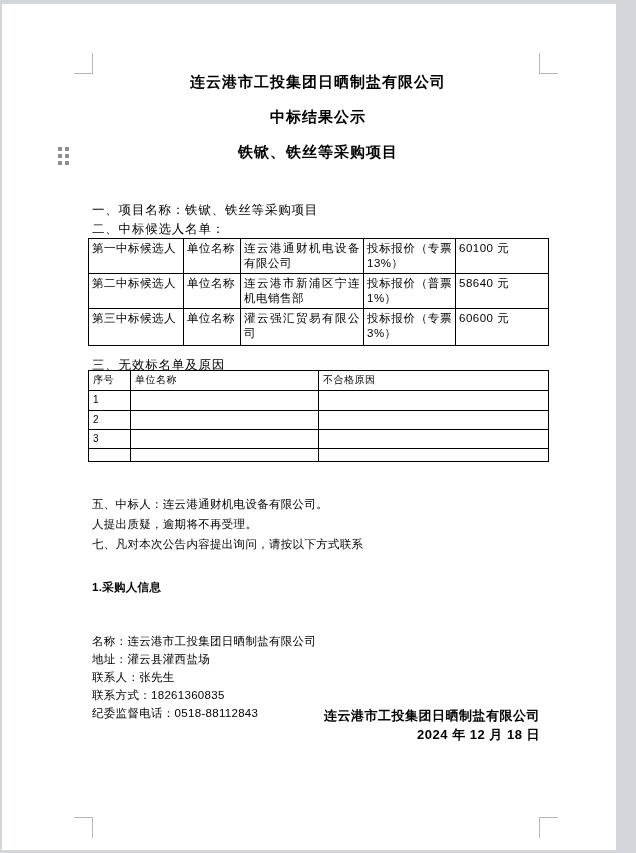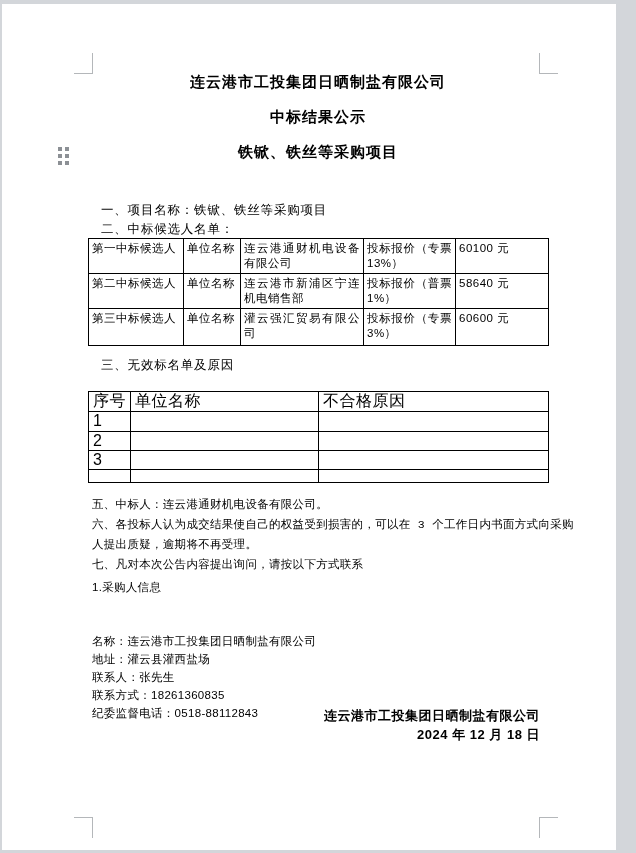--- a/index.html
+++ b/index.html
@@ -4,35 +4,35 @@
 <style>
   html,body{margin:0;padding:0;}
   body{width:636px;height:853px;background:#d3d6da;font-family:"Liberation Sans",sans-serif;color:#000;}
   .stage{position:relative;width:616px;height:853px;overflow:hidden;}
   .paper{position:absolute;left:2px;top:4px;width:632px;height:846px;background:#fff;}
   .abs{position:absolute;}
   
   .titles{left:0;top:64px;width:636px;text-align:center;font-size:15px;font-weight:bold;
           line-height:35px;letter-spacing:1px;}
   
-  .sec{left:92px;font-size:12.5px;letter-spacing:0.8px;line-height:19px;white-space:nowrap;margin-left:9px;}
+  .sec{left:92px;font-size:12.5px;letter-spacing:0.8px;line-height:19px;white-space:nowrap;}
   #sec1{top:201px}
   #sec2{top:220px}
   #sec3{top:356px}
   
   table{position:absolute;left:88px;border-collapse:collapse;table-layout:fixed;width:460px;}
   td{border:1px solid #000;vertical-align:top;overflow:hidden;}
   .t1{top:238px;font-size:11.5px;letter-spacing:0.5px;border-radius:25px;}
   .t1 td{padding:2px 3px;line-height:15px;}
   .t1 .c3,.t1 .c4{text-align:justify;}
-  .t2{top:391px;font-size:16px;letter-spacing:0.5px;}
+  .t2{top:370px;font-size:10px;letter-spacing:0.5px;}
   .t2 td{padding:1px 4px;line-height:15px;}
   
   .blockA{left:92px;top:495px;font-size:11.5px;line-height:20px;letter-spacing:0.3px;white-space:nowrap;font-family:Liberation Mono, monospace;}
-  .buyerinfo{left:92px;top:578px;font-size:11.5px;line-height:18px;letter-spacing:0.3px;white-space:nowrap;}
+  .buyerinfo{left:92px;top:578px;font-size:11.5px;line-height:18px;letter-spacing:0.3px;white-space:nowrap;font-weight:bold;}
   .contact{left:92px;top:594px;font-size:11.5px;line-height:18px;letter-spacing:0.3px;white-space:nowrap;margin-top:38px;}
   .signature{left:92px;top:707px;width:448px;text-align:right;font-weight:bold;
              font-size:13px;line-height:18.5px;letter-spacing:0.5px;white-space:nowrap;}
   
   .mark{position:absolute;width:18px;height:20px;}
   #mk-tl{left:74px;top:53px;border-right:1px solid #b4b7ba;border-bottom:1px solid #b4b7ba;}
   #mk-tr{left:539px;top:53px;border-left:1px solid #b4b7ba;border-bottom:1px solid #b4b7ba;}
   #mk-bl{left:74px;top:817px;border-right:1px solid #b4b7ba;border-top:1px solid #b4b7ba;}
   #mk-br{left:539px;top:817px;border-left:1px solid #b4b7ba;border-top:1px solid #b4b7ba;}
   
@@ -134,21 +134,20 @@
     <tr style="height:13px">
       <td></td>
       <td></td>
       <td></td>
     </tr>
   </tbody>
     </table>
 
   <div class="abs blockA">
     <div>五、中标人：连云港通财机电设备有限公司。</div>
-    <div>六、各投标人认为成交结果使自己的权益受到损害的，可以在 3 个工作日内书面方式向采购</div>
     <div>人提出质疑，逾期将不再受理。</div>
     <div>七、凡对本次公告内容提出询问，请按以下方式联系</div>
   </div>
 
   <div class="abs buyerinfo">1.采购人信息</div>
 
   <div class="abs contact">
     <div>名称：连云港市工投集团日晒制盐有限公司</div>
     <div>地址：灌云县灌西盐场</div>
     <div>联系人：张先生</div>

